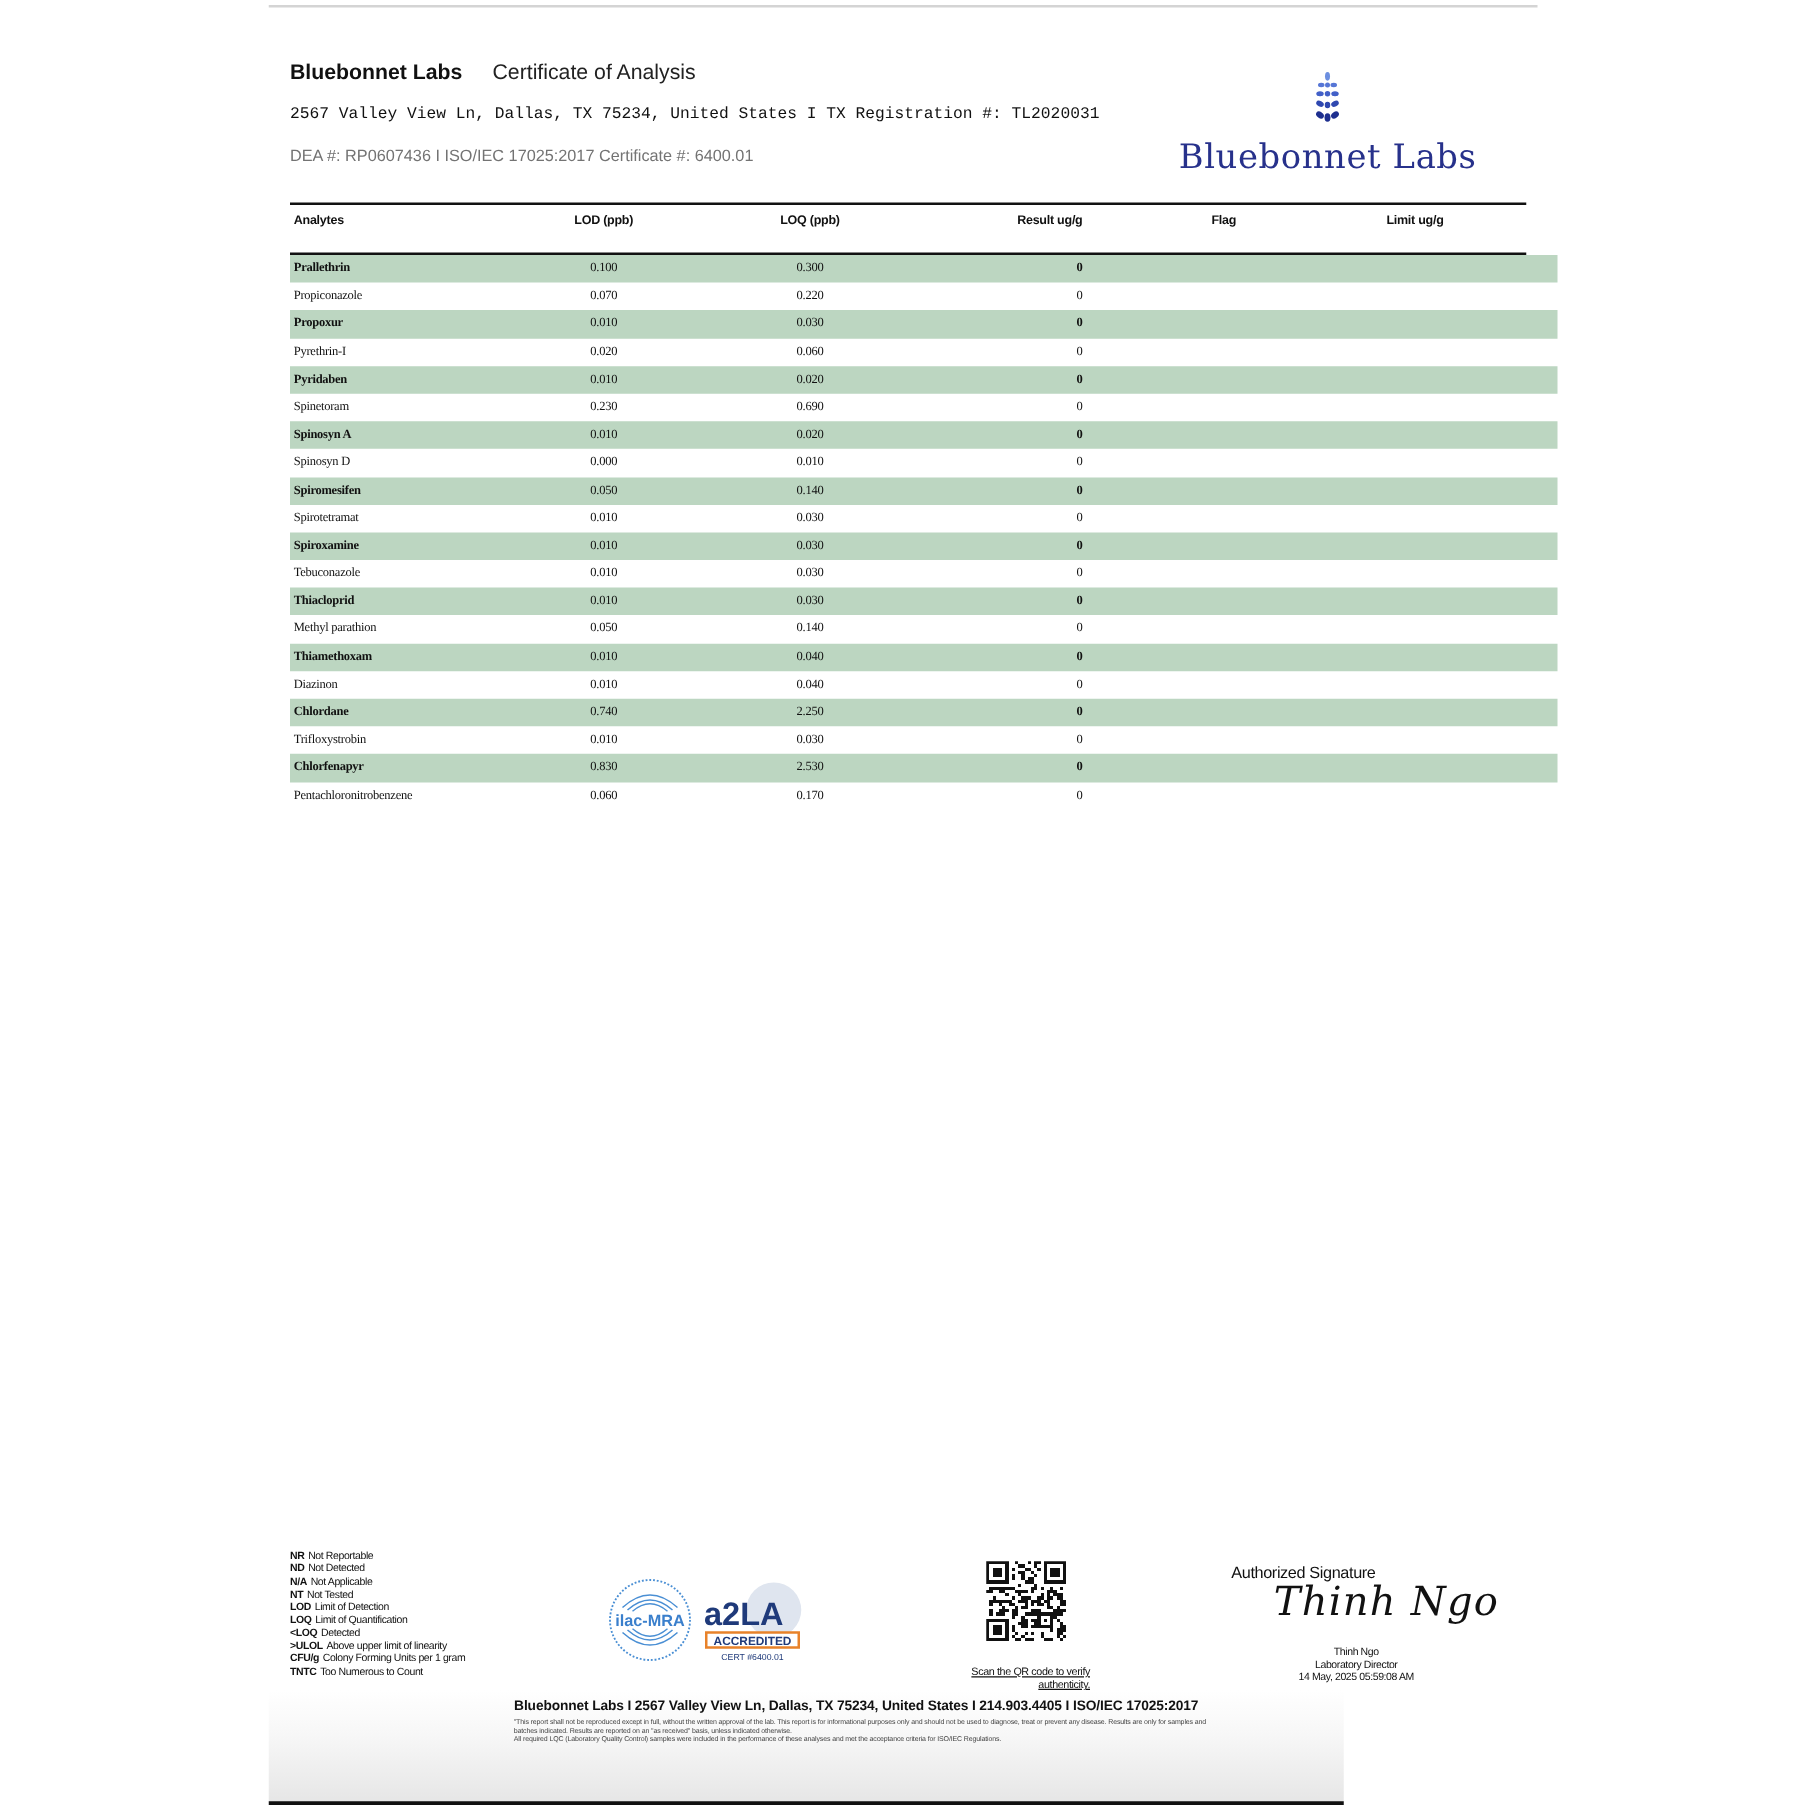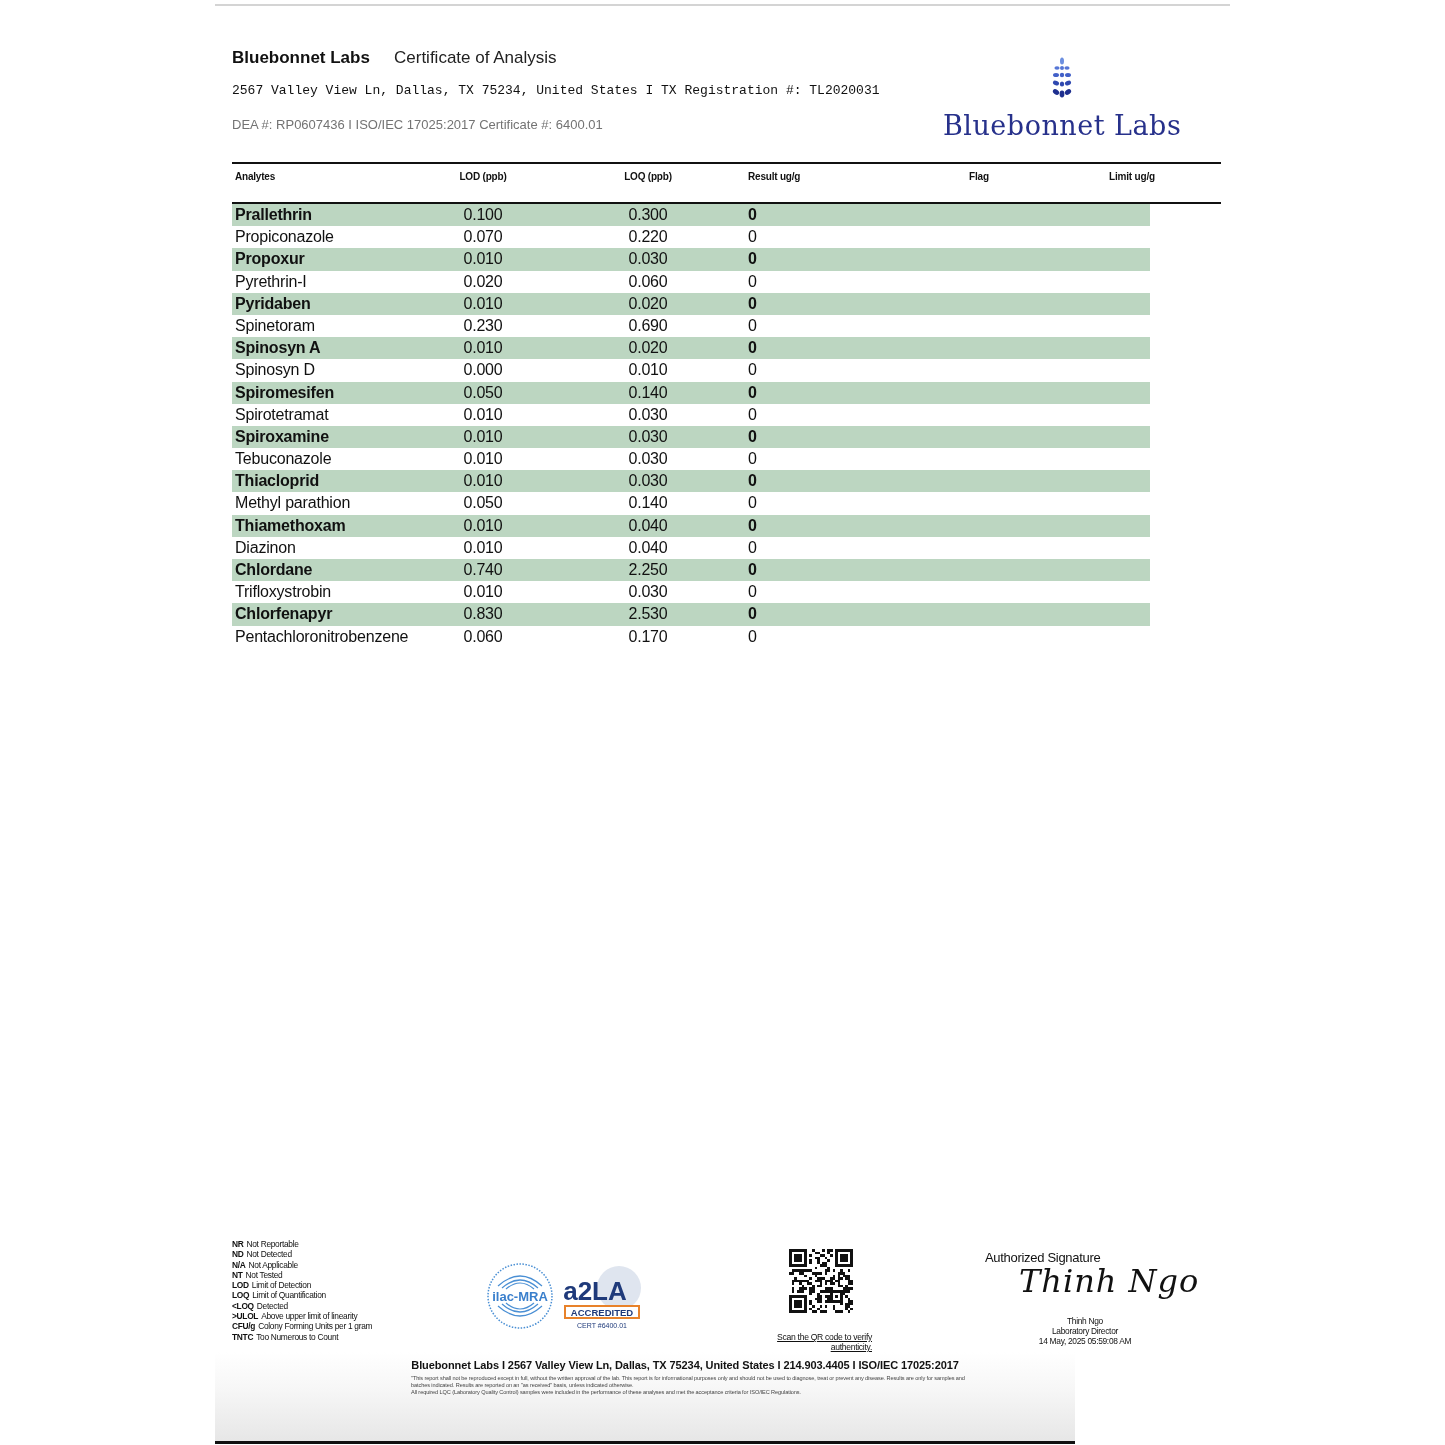--- a/index.html
+++ b/index.html
@@ -17,25 +17,25 @@
   .logo-text { position: absolute; left: 943px; top: 110px; font-family: "DejaVu Serif", serif; font-size: 27px; color: #27318b; letter-spacing: 0.5px; font-weight: normal; }
 
   .tbl { position: absolute; left: 232px; top: 162px; width: 989px; }
   .tbl .rule-top { height: 2px; background: #111; width: 989px; }
   .tbl .rule-mid { height: 2px; background: #111; width: 989px; }
   .tbl .head { height: 38px; position: relative; font-size: 10px; font-weight: bold; letter-spacing: -0.2px; }
   .cell { position: absolute; top: 0; line-height: 25px; white-space: nowrap; }
   .c-name { left: 3px; }
   .c-lod { left: 226px; width: 50px; text-align: center; }
   .c-loq { left: 391px; width: 50px; text-align: center; }
-  .c-res { left: 516px; width: 80px; text-align: left; }
+  .c-res { left: 554px; width: 80px; text-align: right; }
   .c-flag { left: 717px; width: 60px; text-align: center; }
   .c-limit { left: 860px; width: 80px; text-align: center; }
   .body-rows { margin-top: 0px; }
-  .row { position: relative; height: 22.2px; width: 918px; font-size: 16px; letter-spacing: -0.2px; }
+  .row { position: relative; height: 22.2px; width: 1014px; font-size: 10px; letter-spacing: -0.2px; font-family: Liberation Serif, serif; }
   .row .cell { line-height: 22px; }
   .row.shade { background: #bcd6c1; }
   .row.shade .c-name { font-weight: bold; }
   .row.shade .c-res { font-weight: bold; }
 
   .legend { position: absolute; left: 232px; top: 1239px; font-size: 8.4px; line-height: 10.3px; letter-spacing: -0.3px; }
   .legend .abbr { font-weight: bold; display: inline-block; margin-right: 3px; }
 
   .ilac { position: absolute; left: 486px; top: 1262px; width: 68px; height: 68px; }
   .a2la { position: absolute; left: 561px; top: 1262px; width: 82px; height: 70px; }

